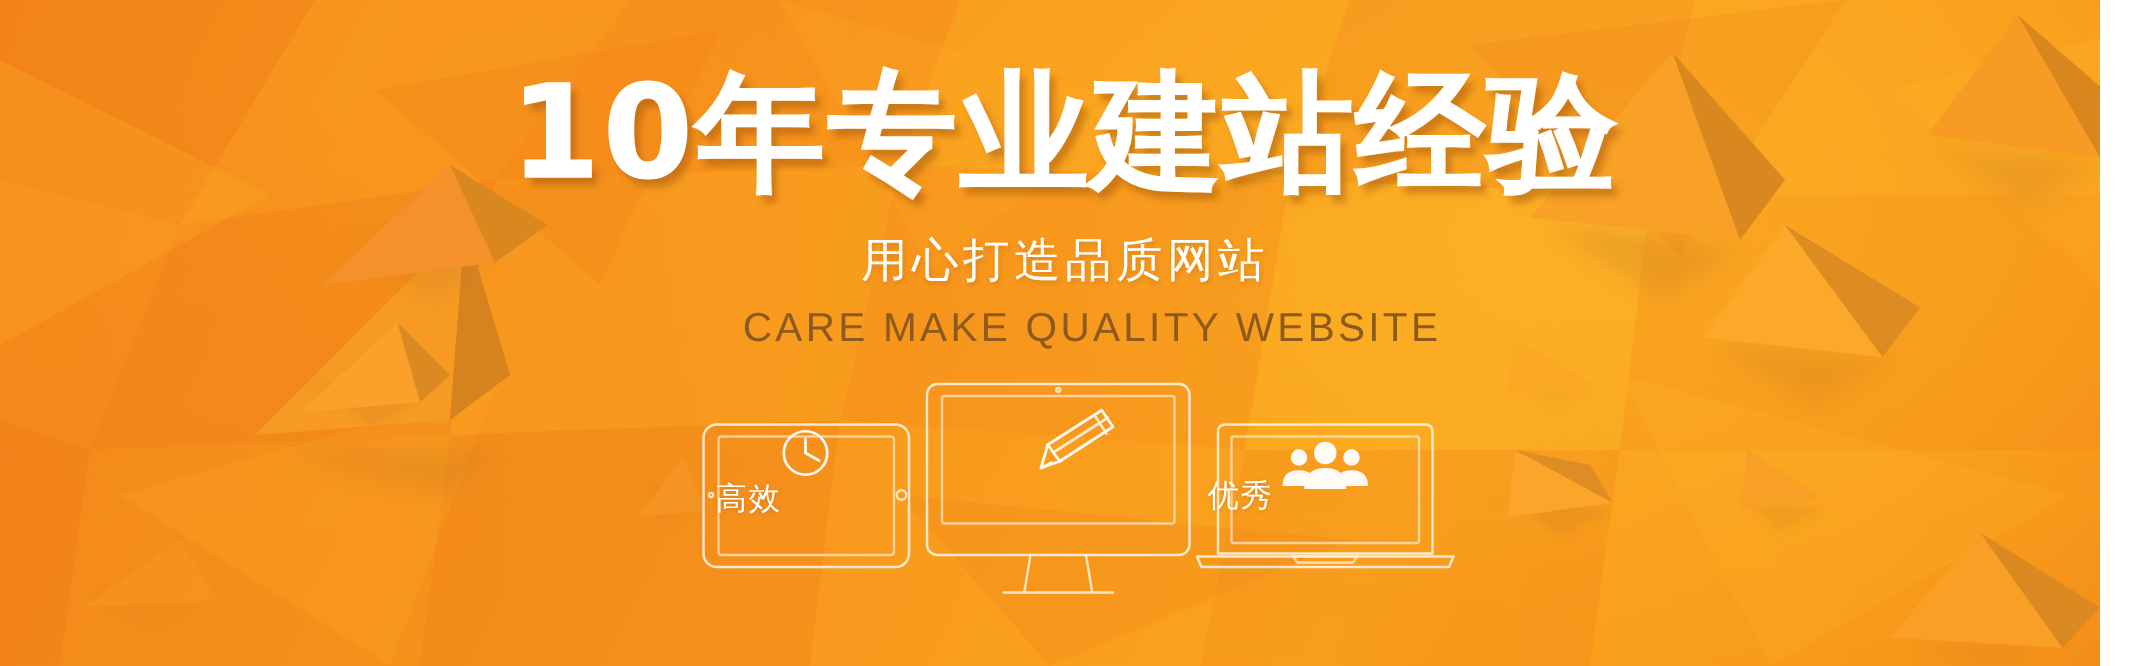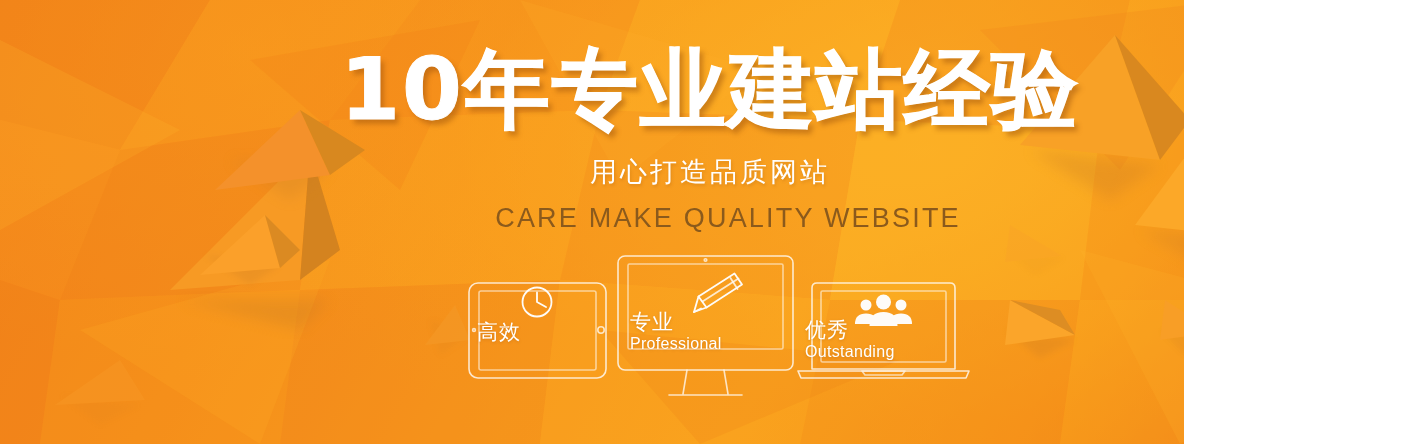--- a/index.html
+++ b/index.html
@@ -1,21 +1,21 @@
 <!DOCTYPE html>
 <html><head>
 <meta charset="utf-8">
 <style>
   html,body{margin:0;padding:0;}
   body{
     width:1420px;height:444px;overflow:hidden;
     font-family:"Liberation Sans","DejaVu Sans",sans-serif;
   }
   .banner{
-    position:relative;width:1184px;height:444px;overflow:hidden;
+    position:relative;width:1400px;height:444px;overflow:hidden;
     background:
       radial-gradient(ellipse 900px 520px at 78% 34%, rgba(252,176,38,0.95) 0%, rgba(250,160,28,0.35) 52%, rgba(250,160,28,0) 74%),
       radial-gradient(ellipse 760px 470px at 22% 12%, rgba(251,158,30,0.55) 0%, rgba(245,140,24,0) 70%),
       linear-gradient(118deg,#F2811A 0%,#F58D1C 26%,#F99C1E 50%,#FBA81F 68%,#F79418 88%,#F08017 100%);
   }
   .poly{position:absolute;inset:0;}
   .poly svg{display:block;width:1420px;height:444px;}
 
   
   .textwrap{
@@ -30,21 +30,21 @@
     font-weight:bold;
     letter-spacing:2px;
     font-family:"DejaVu Sans","Liberation Sans",sans-serif;
     text-shadow:4px 5px 5px rgba(150,78,10,0.45);
     -webkit-text-stroke:1px #ffffff;
     white-space:nowrap;
   }
   .subcn{
     position:absolute;left:0;right:0;top:156px;
     color:#ffffff;
-    font-size:27px;
+    font-size:31px;
     line-height:1.2;
     letter-spacing:3px;
     font-family:"DejaVu Sans","Liberation Sans",sans-serif;
     text-shadow:1px 2px 3px rgba(150,80,12,0.25);
   }
   .suben{
     position:absolute;left:0;right:0;top:202px;
     color:#8B5A1C;
     font-size:27px;
     line-height:1.2;
@@ -241,23 +241,18 @@
         <circle cx="428.5" cy="52" r="7.5"></circle>
         <path d="M414.5 76 Q414.5 62 428.5 62 Q442.5 62 442.5 76 Z"></path>
       </g>
     </svg>
   </div>
 
   <div class="dev-label lab-tablet">
     <div class="lbl-cn">高效</div>
   </div>
 
-  <div class="dev-label lab-monitor">
-    <div class="lbl-cn">专业</div>
-    <div class="lbl-en">Professional</div>
-  </div>
 
   <div class="dev-label lab-laptop">
     <div class="lbl-cn">优秀</div>
-    <div class="lbl-en">Outstanding</div>
   </div>
 
 </div>
 
 </body></html>

